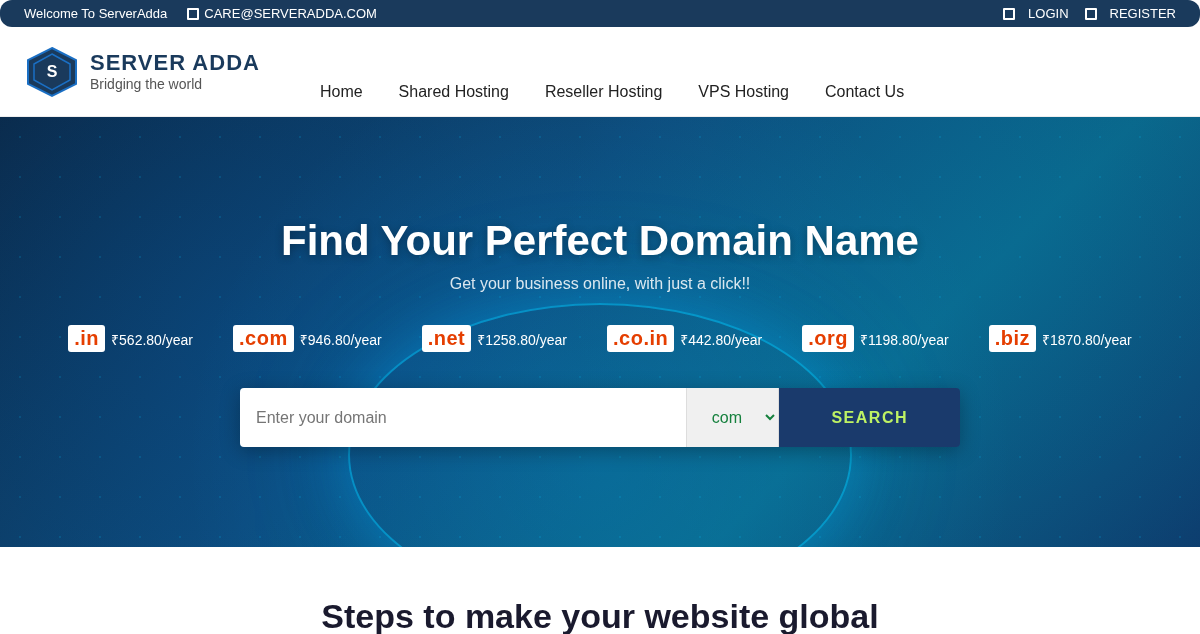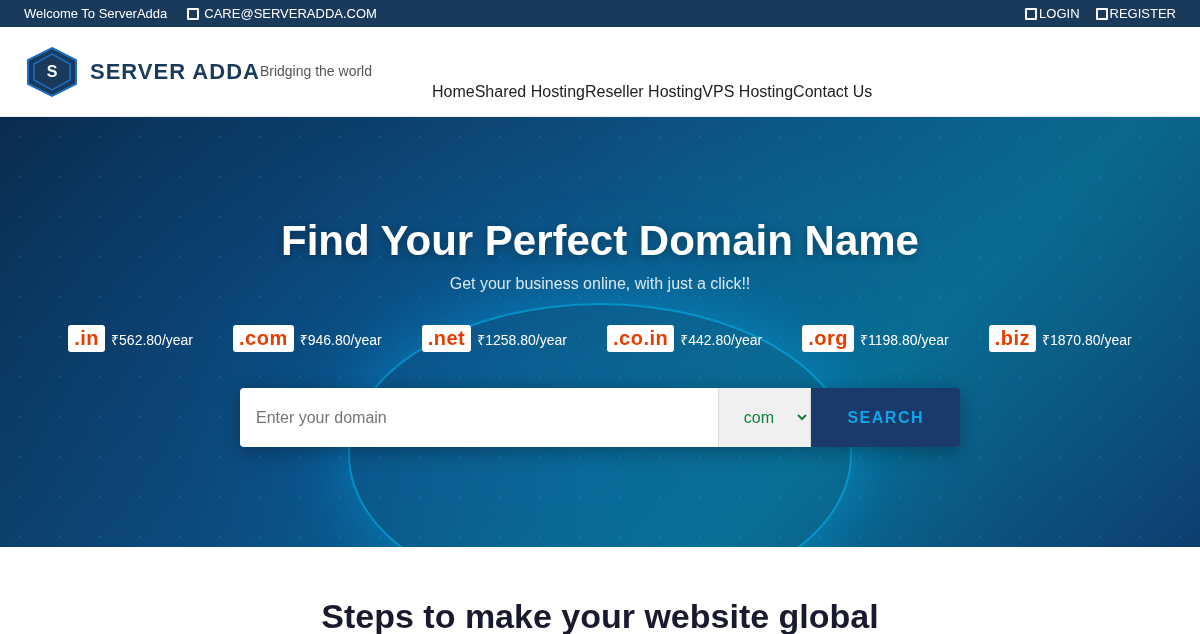--- a/index.html
+++ b/index.html
@@ -7,29 +7,30 @@
 
     
     .top-bar {
       background-color: #1a3a5c;
       color: #fff;
       display: flex;
       justify-content: space-between;
       align-items: center;
       padding: 6px 24px;
       font-size: 13px;
+      border-radius: 12px;
     }
     .top-bar-left { display: flex; align-items: center; gap: 20px; }
     .top-bar-right { display: flex; align-items: center; gap: 16px; }
     .top-bar-right a {
       color: #fff;
       text-decoration: none;
       display: flex;
       align-items: center;
-      gap: 2px;
+      gap: 13px;
       font-size: 13px;
       cursor: pointer;
     }
     .square-icon {
       display: inline-block;
       width: 12px;
       height: 12px;
       border: 2px solid #fff;
       border-radius: 1px;
     }
@@ -47,34 +48,34 @@
     .logo-area {
       display: flex;
       align-items: center;
       margin-right: 60px;
       gap: 10px;
     }
     .logo-icon {
       width: 56px;
       height: 56px;
     }
-    .logo-text { display: flex; }
+    .logo-text { display: flex; flex-direction: column; }
     .logo-name {
       font-size: 22px;
       font-weight: 800;
       color: #1a3a5c;
       letter-spacing: 1px;
       line-height: 1;
     }
     .logo-tagline {
       font-size: 14px;
       color: #555;
       margin-top: 2px;
     }
-    .nav-links { display: flex; align-items: center; margin-top: 40px; }
+    .nav-links { display: flex; gap: 36px; align-items: center; margin-top: 40px; }
     .nav-links a {
       text-decoration: none;
       color: #222;
       font-size: 16px;
       font-weight: 500;
       cursor: pointer;
     }
 
     
     .hero {
@@ -196,23 +197,23 @@
       border: none;
       font-size: 16px;
       color: #15803d;
       border-left: 1px solid #ddd;
       border-right: 1px solid #ddd;
       min-width: 90px;
       text-align: center;
       cursor: pointer;
     }
     .search-btn {
-      padding: 16px 36px;
+      padding: 16px 52px;
       background: #1a3a6c;
-      color: #0ea5e9;
+      color: #bef264;
       border: none;
       font-size: 16px;
       font-weight: 700;
       letter-spacing: 1.5px;
       cursor: pointer;
       text-transform: uppercase;
     }
 
     
     .steps-section {

